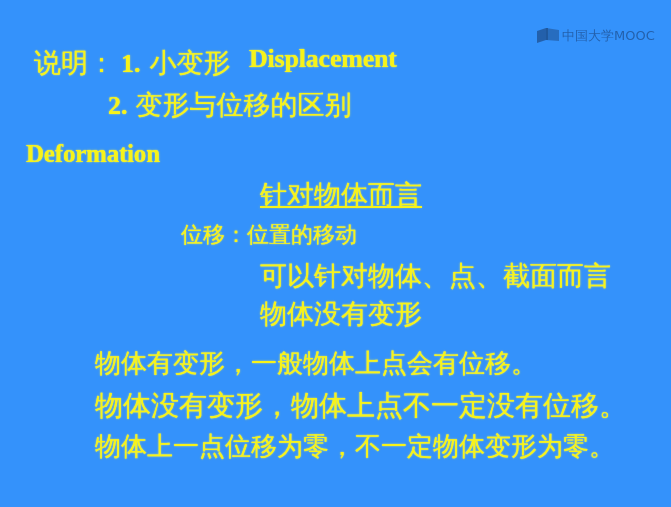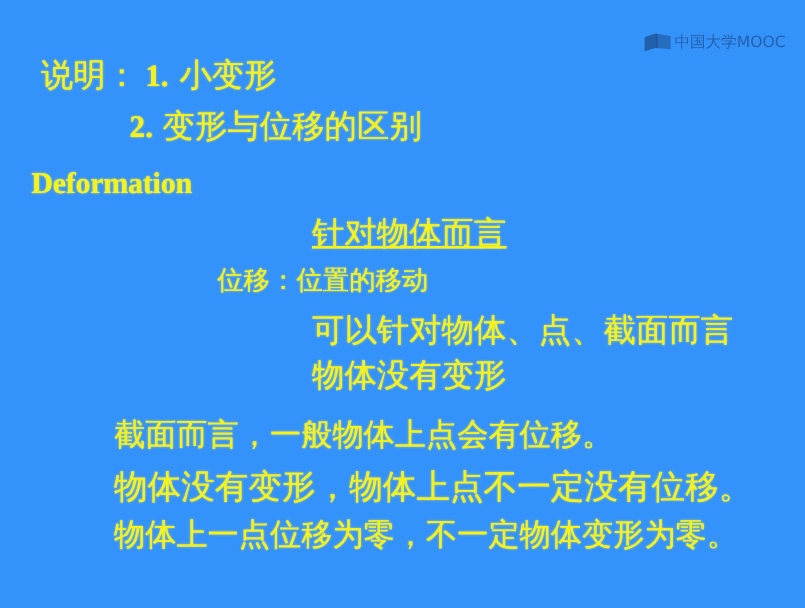--- a/index.html
+++ b/index.html
@@ -175,28 +175,29 @@
         <polygon points="9,0 9,12 11,12 11,0" fill="#0f2a52"></polygon>
       </svg>
     </span>
     <span class="wordmark">中国大学MOOC</span>
   </div>
 
   <div class="line" id="l-shuoming">
     <span class="cjk">说明：</span><span class="num">1.</span><span class="gap"></span><span class="cjk">小变形</span>
   </div>
 
+  <div class="line en" id="l-displacement">Displacement</div>
 
   <div class="line" id="l-item2">
     <span class="num">2.</span><span class="cjk">变形与位移的区别</span>
   </div>
 
   <div class="line en" id="l-deformation">Deformation</div>
   <div class="line cjk" id="l-zhendui">针对物体而言</div>
   <div class="line cjk" id="l-weiyi">位移：位置的移动</div>
   <div class="line cjk" id="l-keyi">可以针对物体、点、截面而言</div>
   <div class="line cjk" id="l-wutimei">物体没有变形</div>
 
-  <div class="line cjk" id="l-c1">截面而言，一般物体上点会有位移。</div>
+  <div class="line cjk" id="l-c1">物体有变形，一般物体上点会有位移。</div>
   <div class="line cjk" id="l-c2">物体没有变形，物体上点不一定没有位移。</div>
   <div class="line cjk" id="l-c3">物体上一点位移为零，不一定物体变形为零。</div>
 
 </div>
 
 </body></html>

